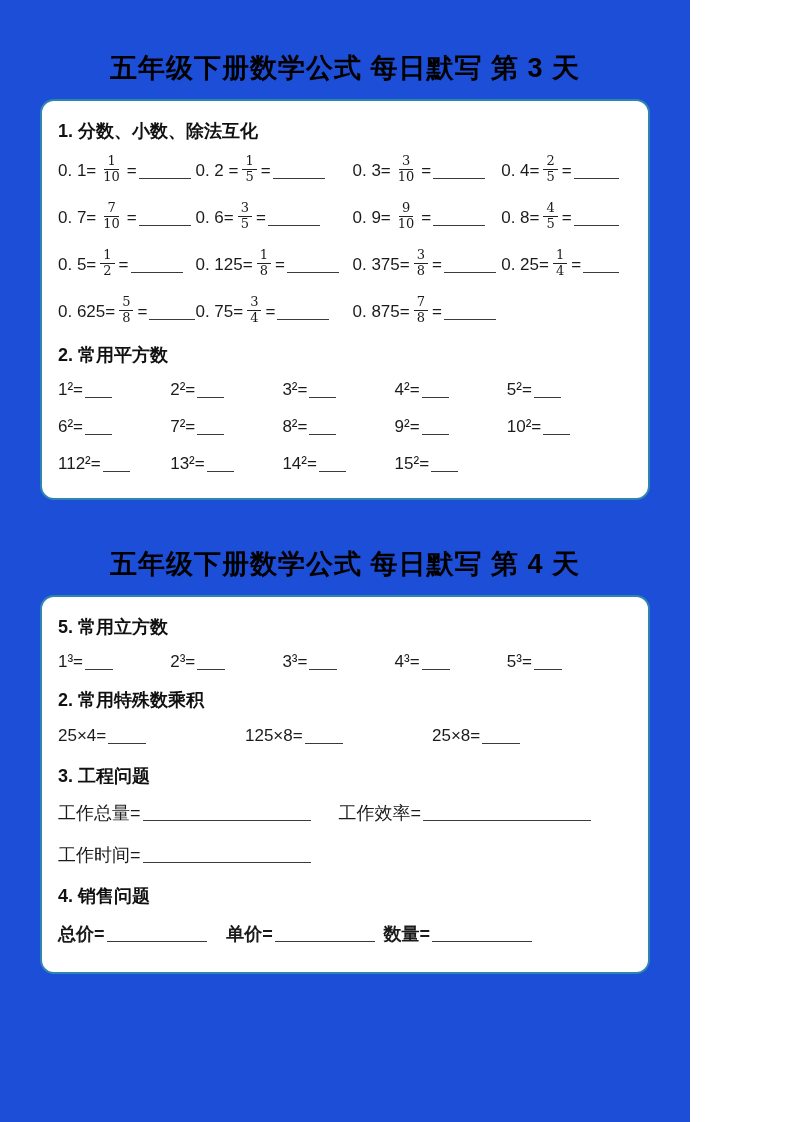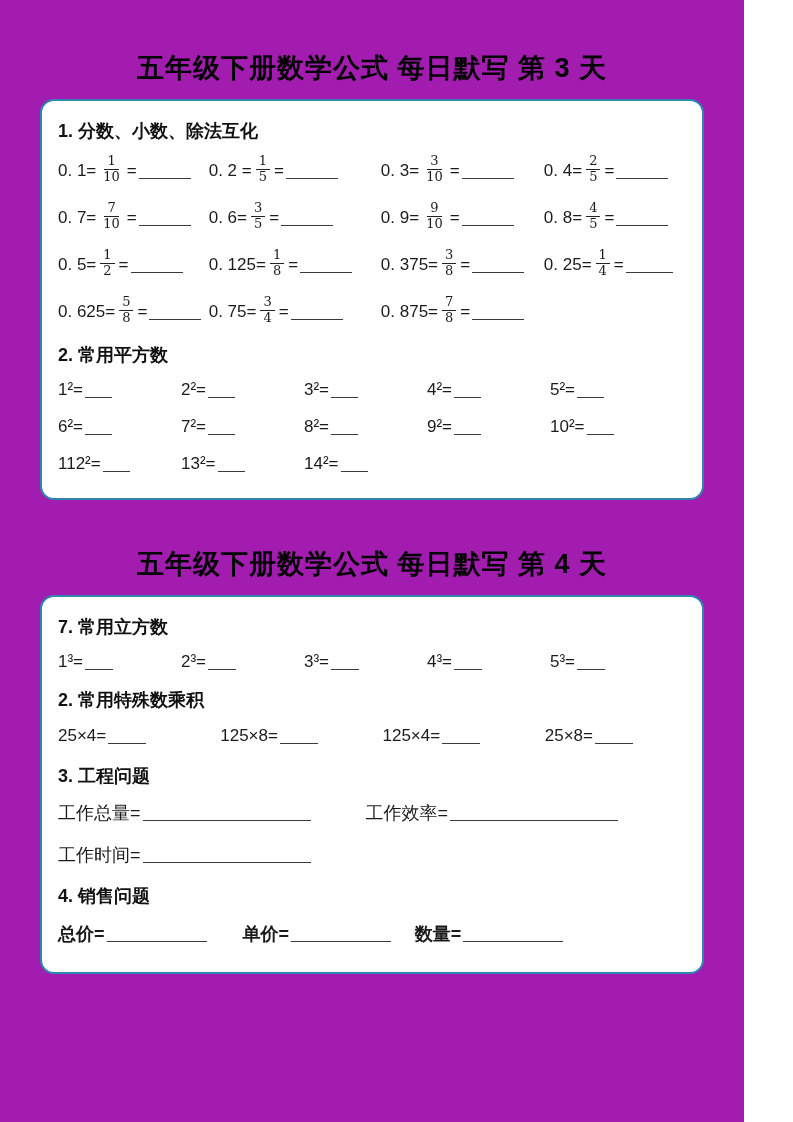--- a/index.html
+++ b/index.html
@@ -1,19 +1,19 @@
 <!DOCTYPE html>
 <html><head>
 <meta charset="utf-8">
 <style>
   html,body { margin:0; padding:0; background:#ffffff; }
   .sheet {
     position:relative;
-    width:744px; height:1122px;
-    background:#a21caf;
+    width:690px; height:1122px;
+    background:#1d4ed8;
     font-family:"Liberation Sans","DejaVu Sans",sans-serif;
     color:#1b1b1b;
     overflow:hidden;
   }
   .title {
     margin:0; padding-top:50px;
     text-align:center;
     font-size:27px; font-weight:bold; color:#000;
     letter-spacing:1px;
   }
@@ -37,21 +37,21 @@
   .frac .den { padding:0 3px; }
   .blank { display:inline-block; border-bottom:1.6px solid #3a3a3a; height:15px; margin-left:2px; }
   .blank-f  { width:52px; }
   .blank-s  { width:27px; }
   .blank-c  { width:28px; }
   .blank-p  { width:38px; }
   .blank-w  { width:168px; }
   .blank-sa { width:100px; }
   .sq-grid { display:grid; grid-template-columns:repeat(5,1fr); }
   .sq-cell { height:37px; display:flex; align-items:center; font-size:17px; }
-  .prod-grid { display:grid; grid-template-columns:repeat(4,1fr);gap:34px; }
+  .prod-grid { display:grid; grid-template-columns:repeat(3,1fr); }
   .prod-cell { height:40px; display:flex; align-items:center; font-size:17px; }
   .work-grid { display:grid; grid-template-columns:50% 50%; }
   .work-cell { height:42px; display:flex; align-items:center; font-size:18px; }
   .sales-grid { display:grid; grid-template-columns:30% 28% 42%;font-weight:bold; }
   .sales-cell { height:44px; display:flex; align-items:center; font-size:18px; }
 </style>
 </head>
 <body>
 
 <div class="sheet">
@@ -249,27 +249,31 @@
           <span class="blank blank-s"></span>
         </div>
       <div class="sq-cell">
           <span>13²=</span>
           <span class="blank blank-s"></span>
         </div>
       <div class="sq-cell">
           <span>14²=</span>
           <span class="blank blank-s"></span>
         </div>
+      <div class="sq-cell">
+          <span>15²=</span>
+          <span class="blank blank-s"></span>
+        </div>
     </div>
   </div>
 
   <h1 class="title second">五年级下册数学公式 每日默写  第 4 天</h1>
 
   <div class="box">
-    <div class="heading">7. 常用立方数</div>
+    <div class="heading">5. 常用立方数</div>
     <div class="sq-grid">
       <div class="sq-cell">
           <span>1³=</span>
           <span class="blank blank-c"></span>
         </div>
       <div class="sq-cell">
           <span>2³=</span>
           <span class="blank blank-c"></span>
         </div>
       <div class="sq-cell">
@@ -290,24 +294,20 @@
     <div class="prod-grid">
       <div class="prod-cell">
           <span>25×4=</span>
           <span class="blank blank-p"></span>
         </div>
       <div class="prod-cell">
           <span>125×8=</span>
           <span class="blank blank-p"></span>
         </div>
       <div class="prod-cell">
-          <span>125×4=</span>
-          <span class="blank blank-p"></span>
-        </div>
-      <div class="prod-cell">
           <span>25×8=</span>
           <span class="blank blank-p"></span>
         </div>
     </div>
 
     <div class="heading">3. 工程问题</div>
     <div class="work-grid">
       <div class="work-cell">
           <span>工作总量=</span>
           <span class="blank blank-w"></span>

